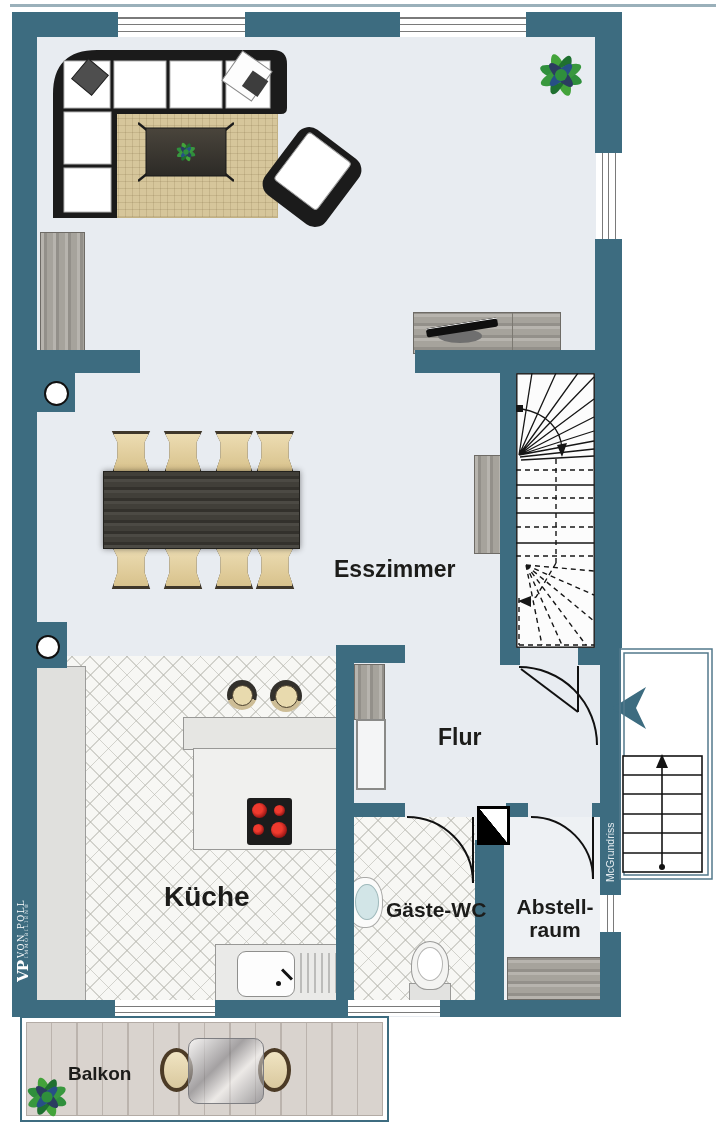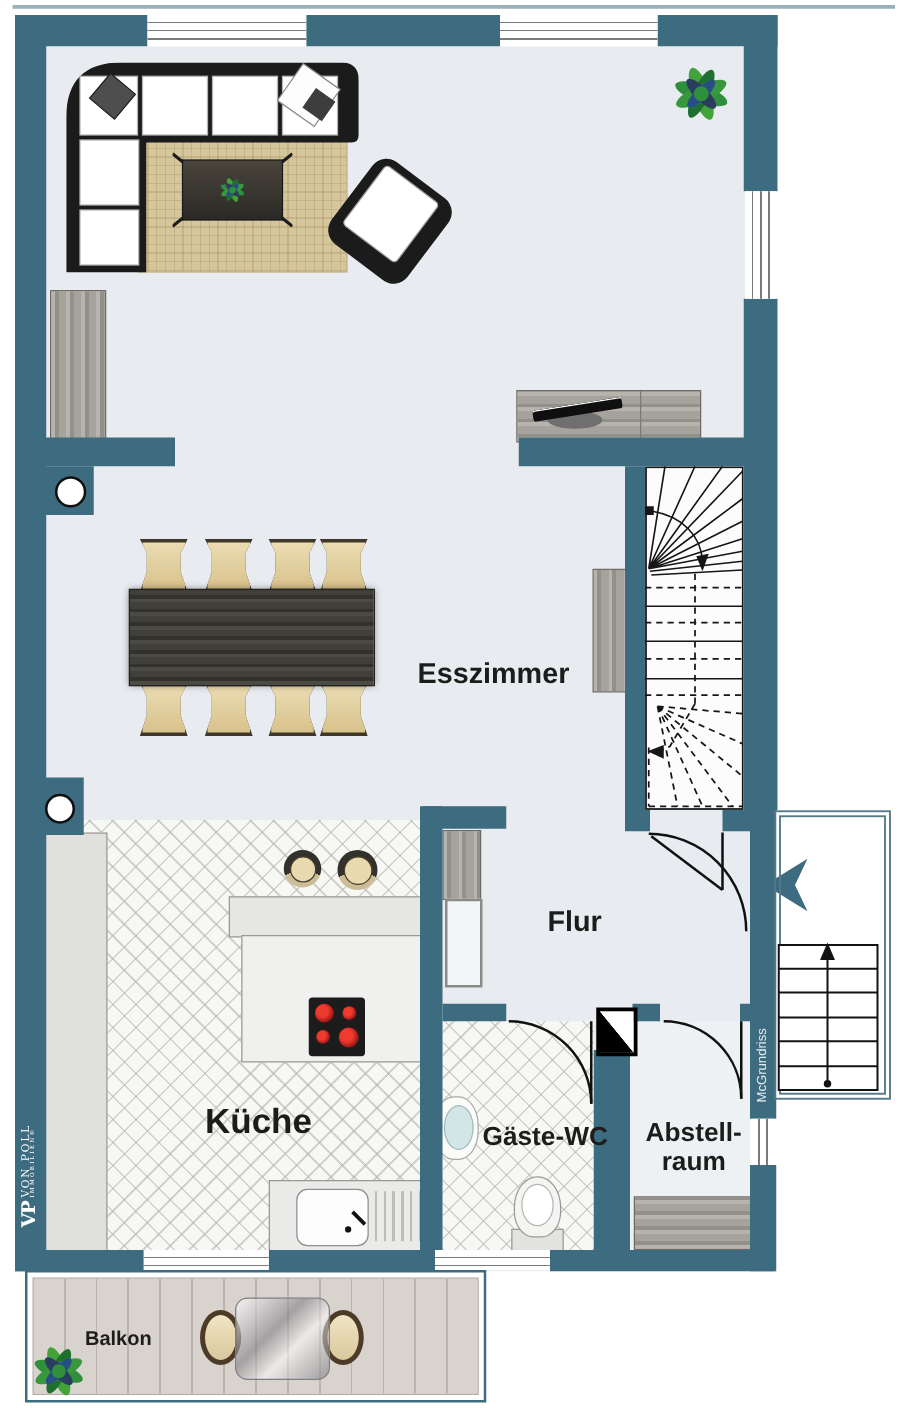--- a/index.html
+++ b/index.html
@@ -236,29 +236,29 @@
   <div class="abs" style="left:20px;top:1016px;width:365px;height:102px;border:2px solid #3d6c80;background:#fff;">
     <div class="abs" style="left:4px;top:4px;right:4px;bottom:4px;background:repeating-linear-gradient(90deg,#d9d3ce 0 24px,#bbb3ad 24px 25.5px);border:1px solid #b3aba5;"></div>
     <div class="bchair" style="left:138px;top:30px;width:33px;height:44px;"></div>
     <div class="bchair" style="left:236px;top:30px;width:33px;height:44px;"></div>
     <div class="abs" style="left:166px;top:20px;width:74px;height:64px;border-radius:10px;border:1.5px solid #7e7e82;background:linear-gradient(135deg,rgba(255,255,255,.75),rgba(120,120,126,.55) 40%,rgba(255,255,255,.5) 62%,rgba(120,120,126,.6));"></div>
   </div>
   <svg class="abs" style="left:22px;top:1072px;" width="50" height="50" viewBox="-27 -27 54 54">
       <use href="#plantg"></use>
     </svg>
 
-  <div class="lbl" style="left:334px;top:525px;font-size:23px;">Esszimmer</div>
+  <div class="lbl" style="left:334px;top:556px;font-size:23px;">Esszimmer</div>
   <div class="lbl" style="left:164px;top:881px;font-size:28px;">Küche</div>
   <div class="lbl" style="left:438px;top:724px;font-size:23px;">Flur</div>
   <div class="lbl" style="left:386px;top:898px;font-size:21px;">Gäste-WC</div>
   <div class="lbl" style="left:512px;top:895px;width:86px;text-align:center;font-size:21px;line-height:23px;">
     <div>Abstell-</div>
     <div>raum</div>
   </div>
-  <div class="lbl" style="left:68px;top:1063px;font-size:16px;">Balkon</div>
+  <div class="lbl" style="left:68px;top:1063px;font-size:19px;">Balkon</div>
 
   <div class="abs" style="left:14px;top:982px;width:110px;transform:rotate(-90deg);transform-origin:0 0;color:#fff;display:flex;align-items:center;gap:3px;">
     <span style="font-family:'DejaVu Serif',serif;font-size:15px;font-weight:bold;letter-spacing:-1px;">VP</span>
     <span style="display:flex;flex-direction:column;line-height:1;">
       <span style="font-family:'DejaVu Serif',serif;font-size:8.5px;letter-spacing:1.5px;">VON POLL</span>
       <span style="font-family:'DejaVu Serif',serif;font-size:4.5px;letter-spacing:1.8px;">IMMOBILIEN®</span>
     </span>
   </div>
 
   <div class="abs" style="left:604px;top:882px;width:80px;transform:rotate(-90deg);transform-origin:0 0;color:#e3eaee;font-size:10.5px;">McGrundriss</div>

